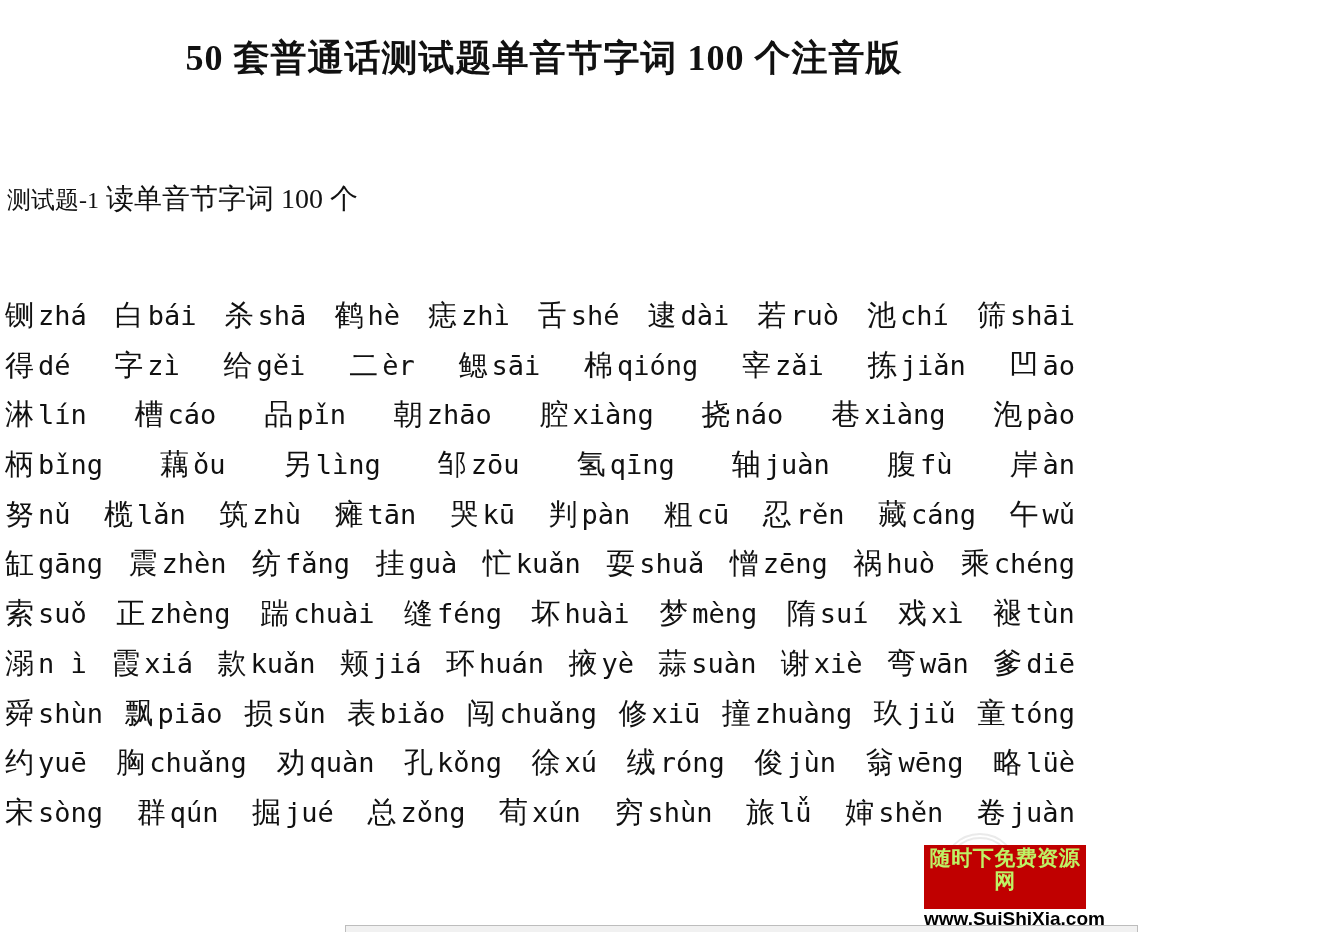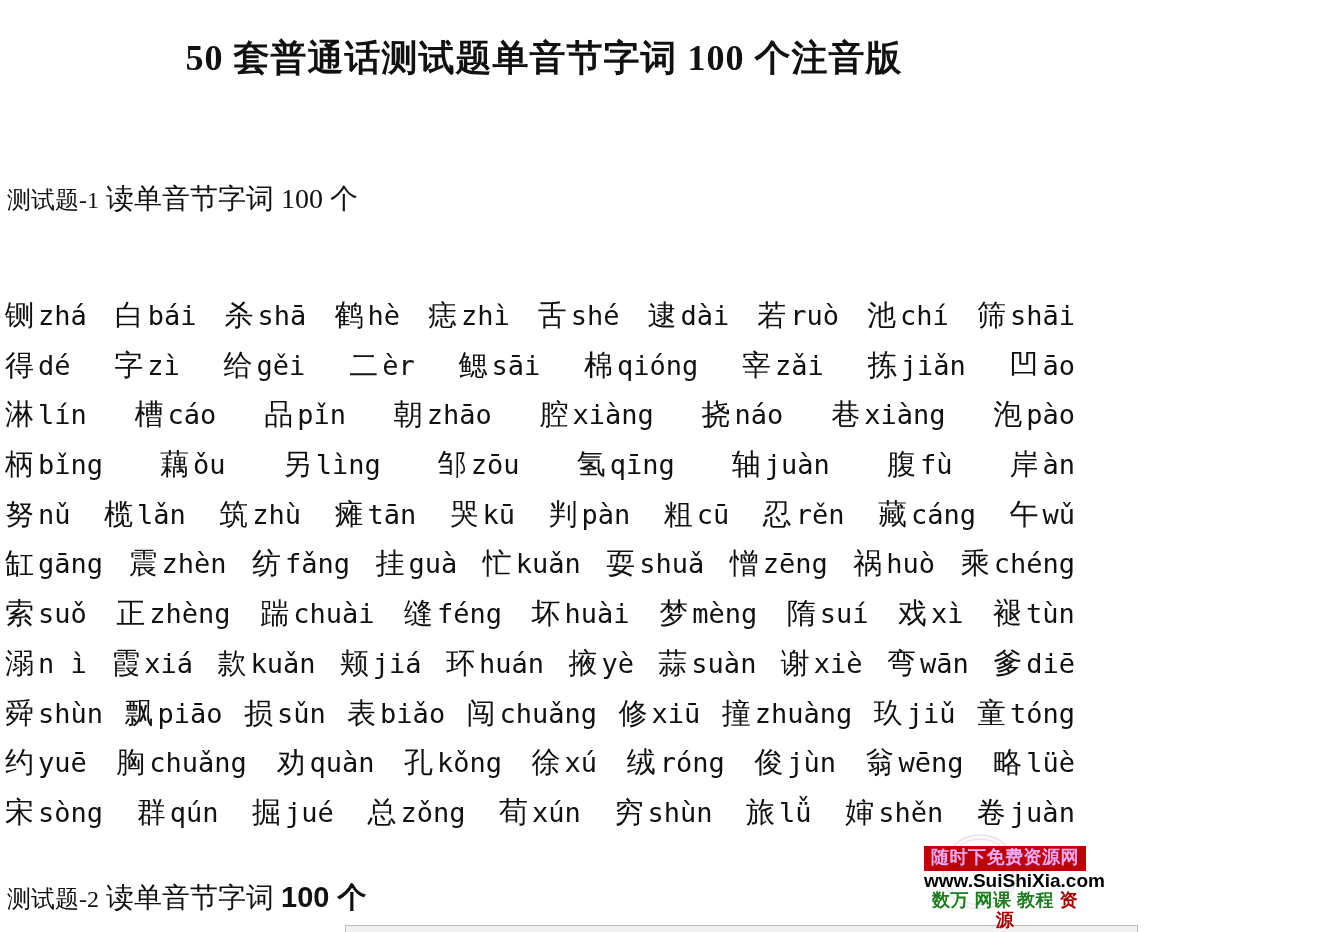--- a/index.html
+++ b/index.html
@@ -99,24 +99,24 @@
     top: -12px;
     left: 18px;
     width: 64px;
     height: 64px;
     border: 6px double #d9d9d9;
     border-radius: 50%;
     opacity: 0.55;
   }
   .wm-band {
     position: relative;
-    color: #f0abfc;
+    color: #bef264;
     font-weight: bold;
-    font-size: 18px;
-    padding: 2px 1px 3px 1px;
+    font-size: 21px;
+    padding: 2px 1px 17px 1px;
     letter-spacing: 0.5px;
   }
   .wm-url {
     position: relative;
     color: #000000;
     font-weight: bold;
     font-size: 19px;
     letter-spacing: 0px;
   }
   .wm-tags {
@@ -555,28 +555,22 @@
           <span class="hanzi">婶</span>
           <span class="pinyin">shěn</span>
         </span>
         <span class="word">
           <span class="hanzi">卷</span>
           <span class="pinyin">juàn</span>
         </span>
       </div>
     </div>
 
-  <div class="section-heading section-2">
-    <span class="sec-prefix">测试题-2</span><span class="sec-rest"> 读单音节字词 </span><span class="sec-count-bold">100 个</span>
-  </div>
 
   <div class="bottom-strip"></div>
 
   <div class="watermark">
     <div class="wm-circle"></div>
     <div class="wm-band" style="background: rgb(192, 0, 0);">随时下免费资源网</div>
     <div class="wm-url">www.SuiShiXia.com</div>
-    <div class="wm-tags">
-      <span style="color: rgb(30, 125, 30);">数万 网课 教程 </span><span style="color: rgb(165, 0, 0);">资源</span>
-    </div>
   </div>
 
 </div>
 
 </body></html>

